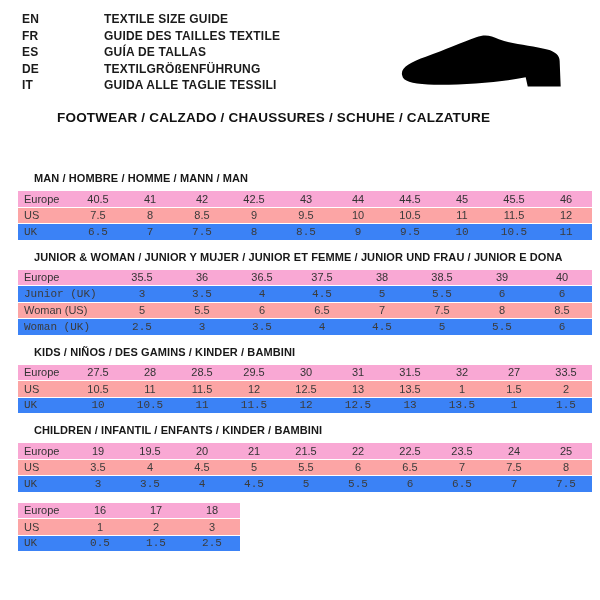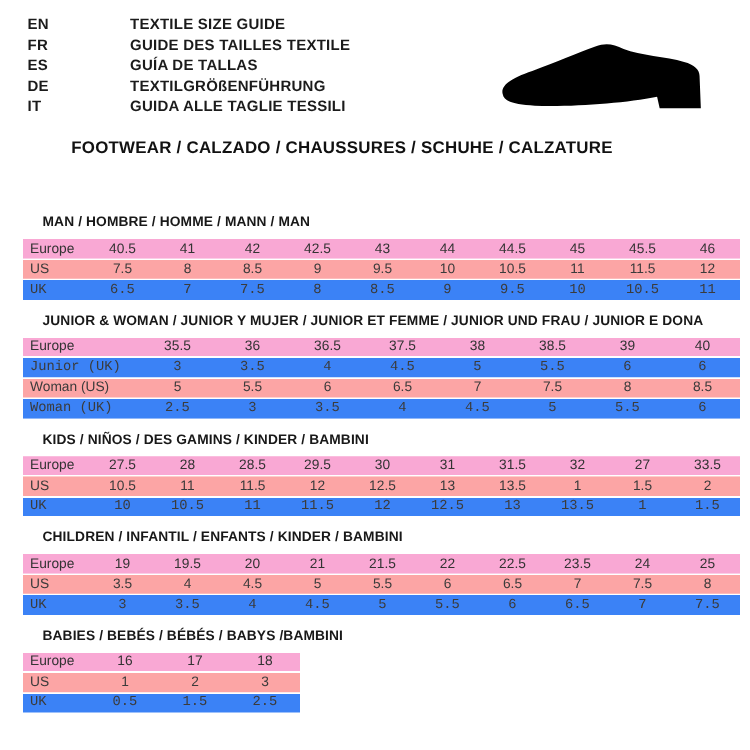--- a/index.html
+++ b/index.html
@@ -266,21 +266,20 @@
             <td class="val">5.5</td>
             <td class="val">6</td>
             <td class="val">6.5</td>
             <td class="val">7</td>
             <td class="val">7.5</td>
           </tr>
         </tbody>
       </table>
     </div>
     <div class="section">
-      <div class="section-title">BABIES  / BEBÉS / BÉBÉS / BABYS /BAMBINI</div>
       <table class="size-table narrow">
         <tbody>
           <tr class="hdr">
             <td class="lbl">Europe</td>
             <td class="val">16</td>
             <td class="val">17</td>
             <td class="val">18</td>
           </tr>
           <tr class="plain">
             <td class="lbl">US</td>

